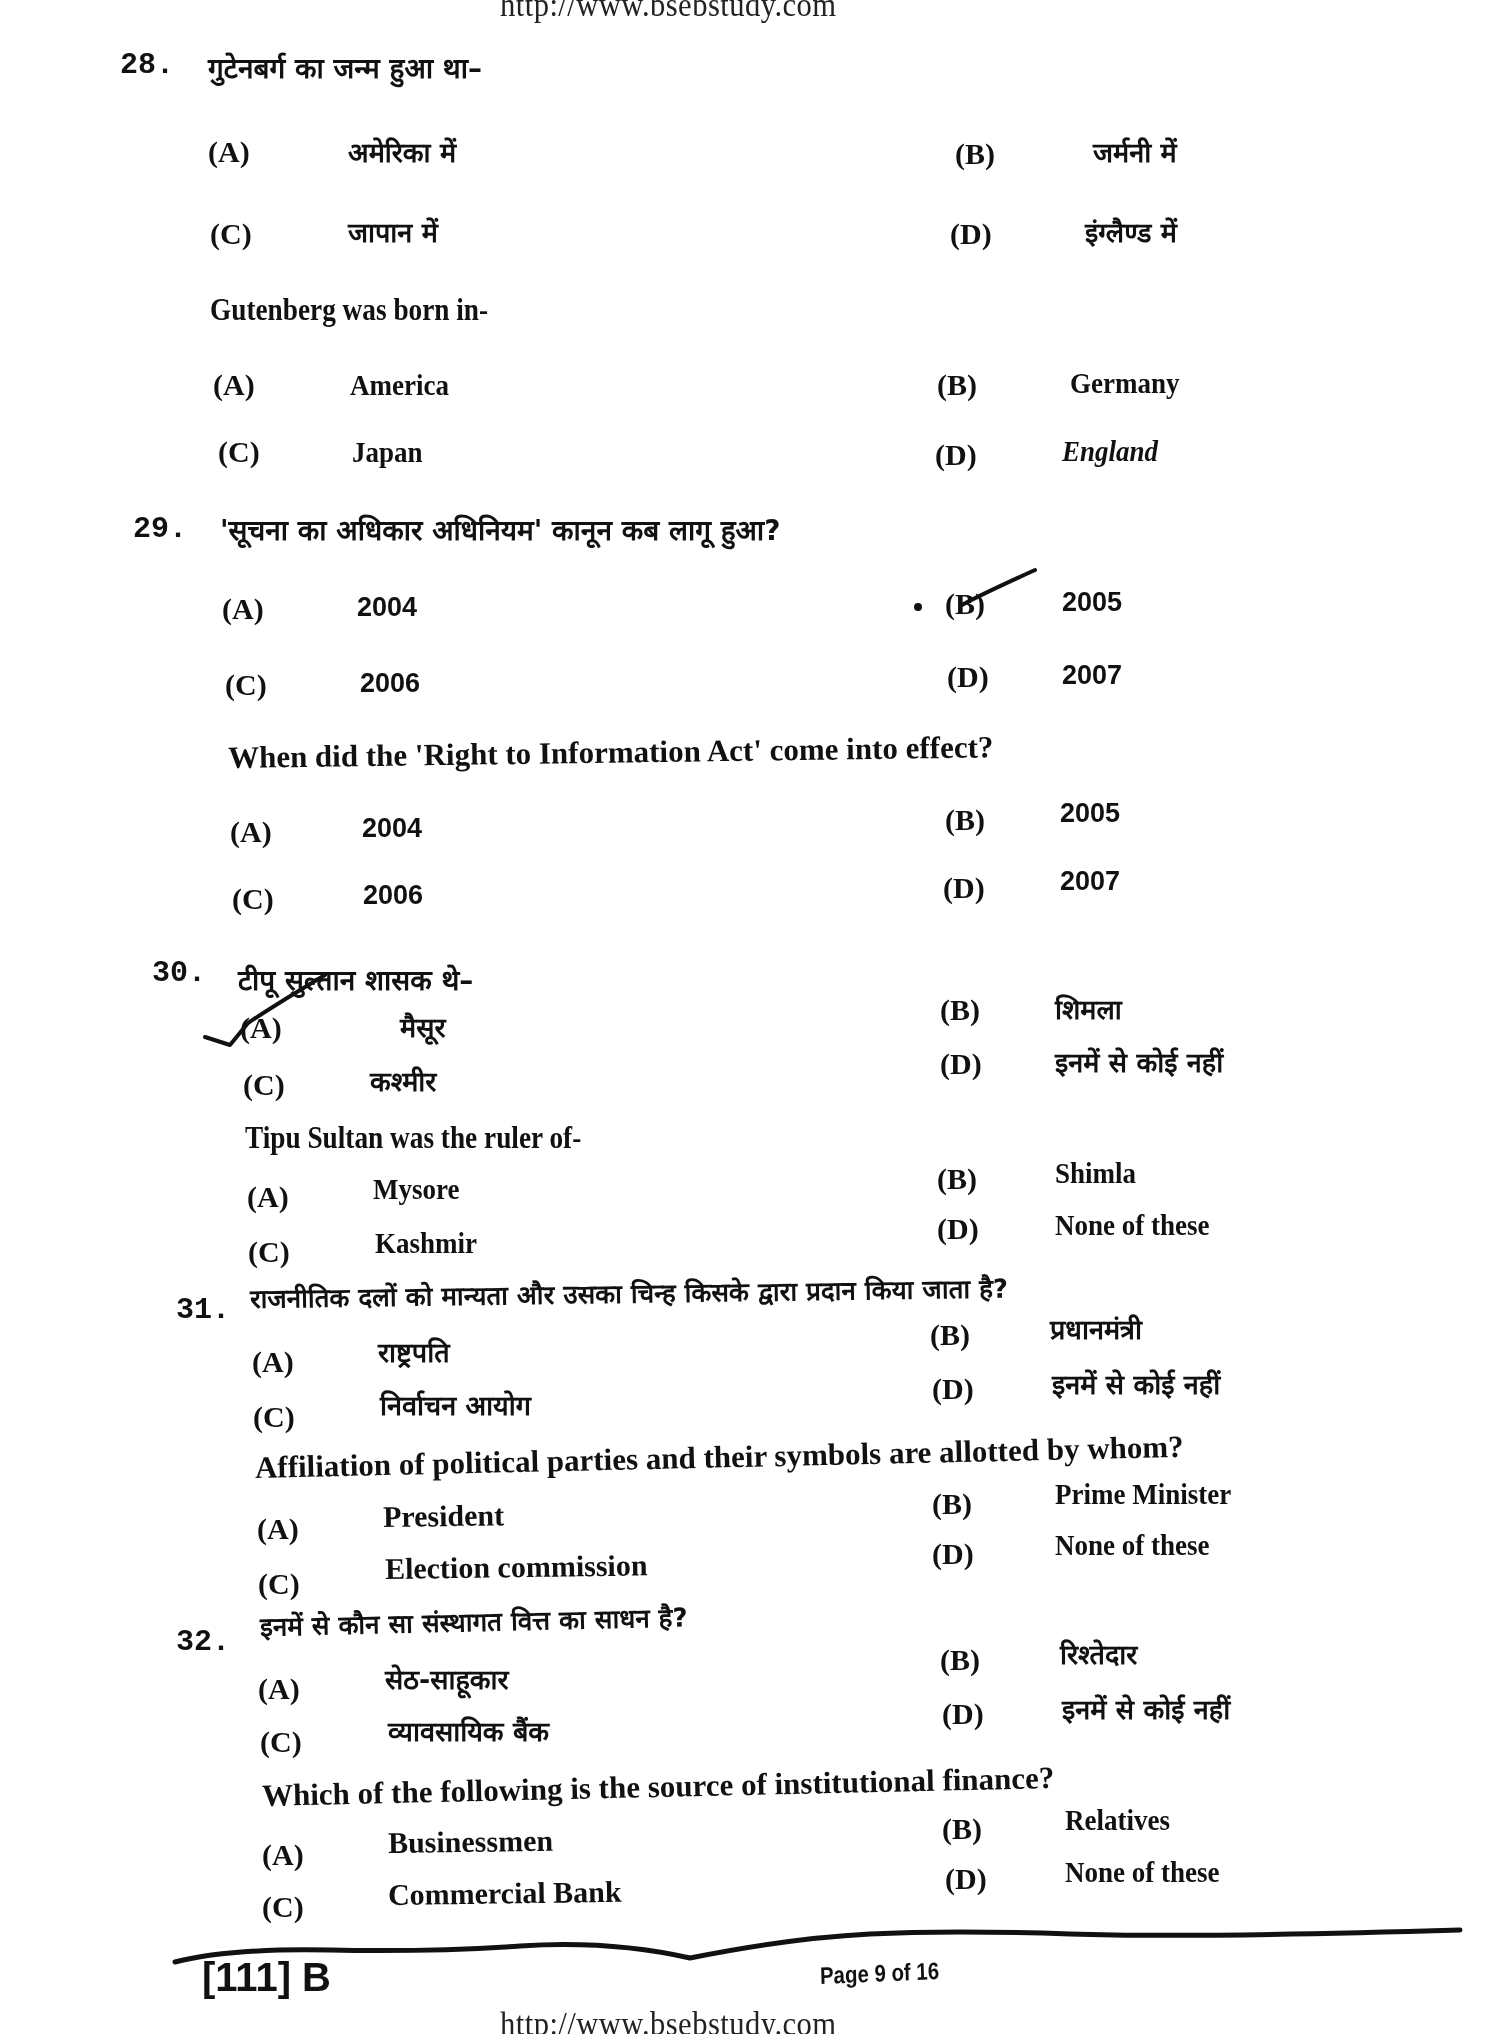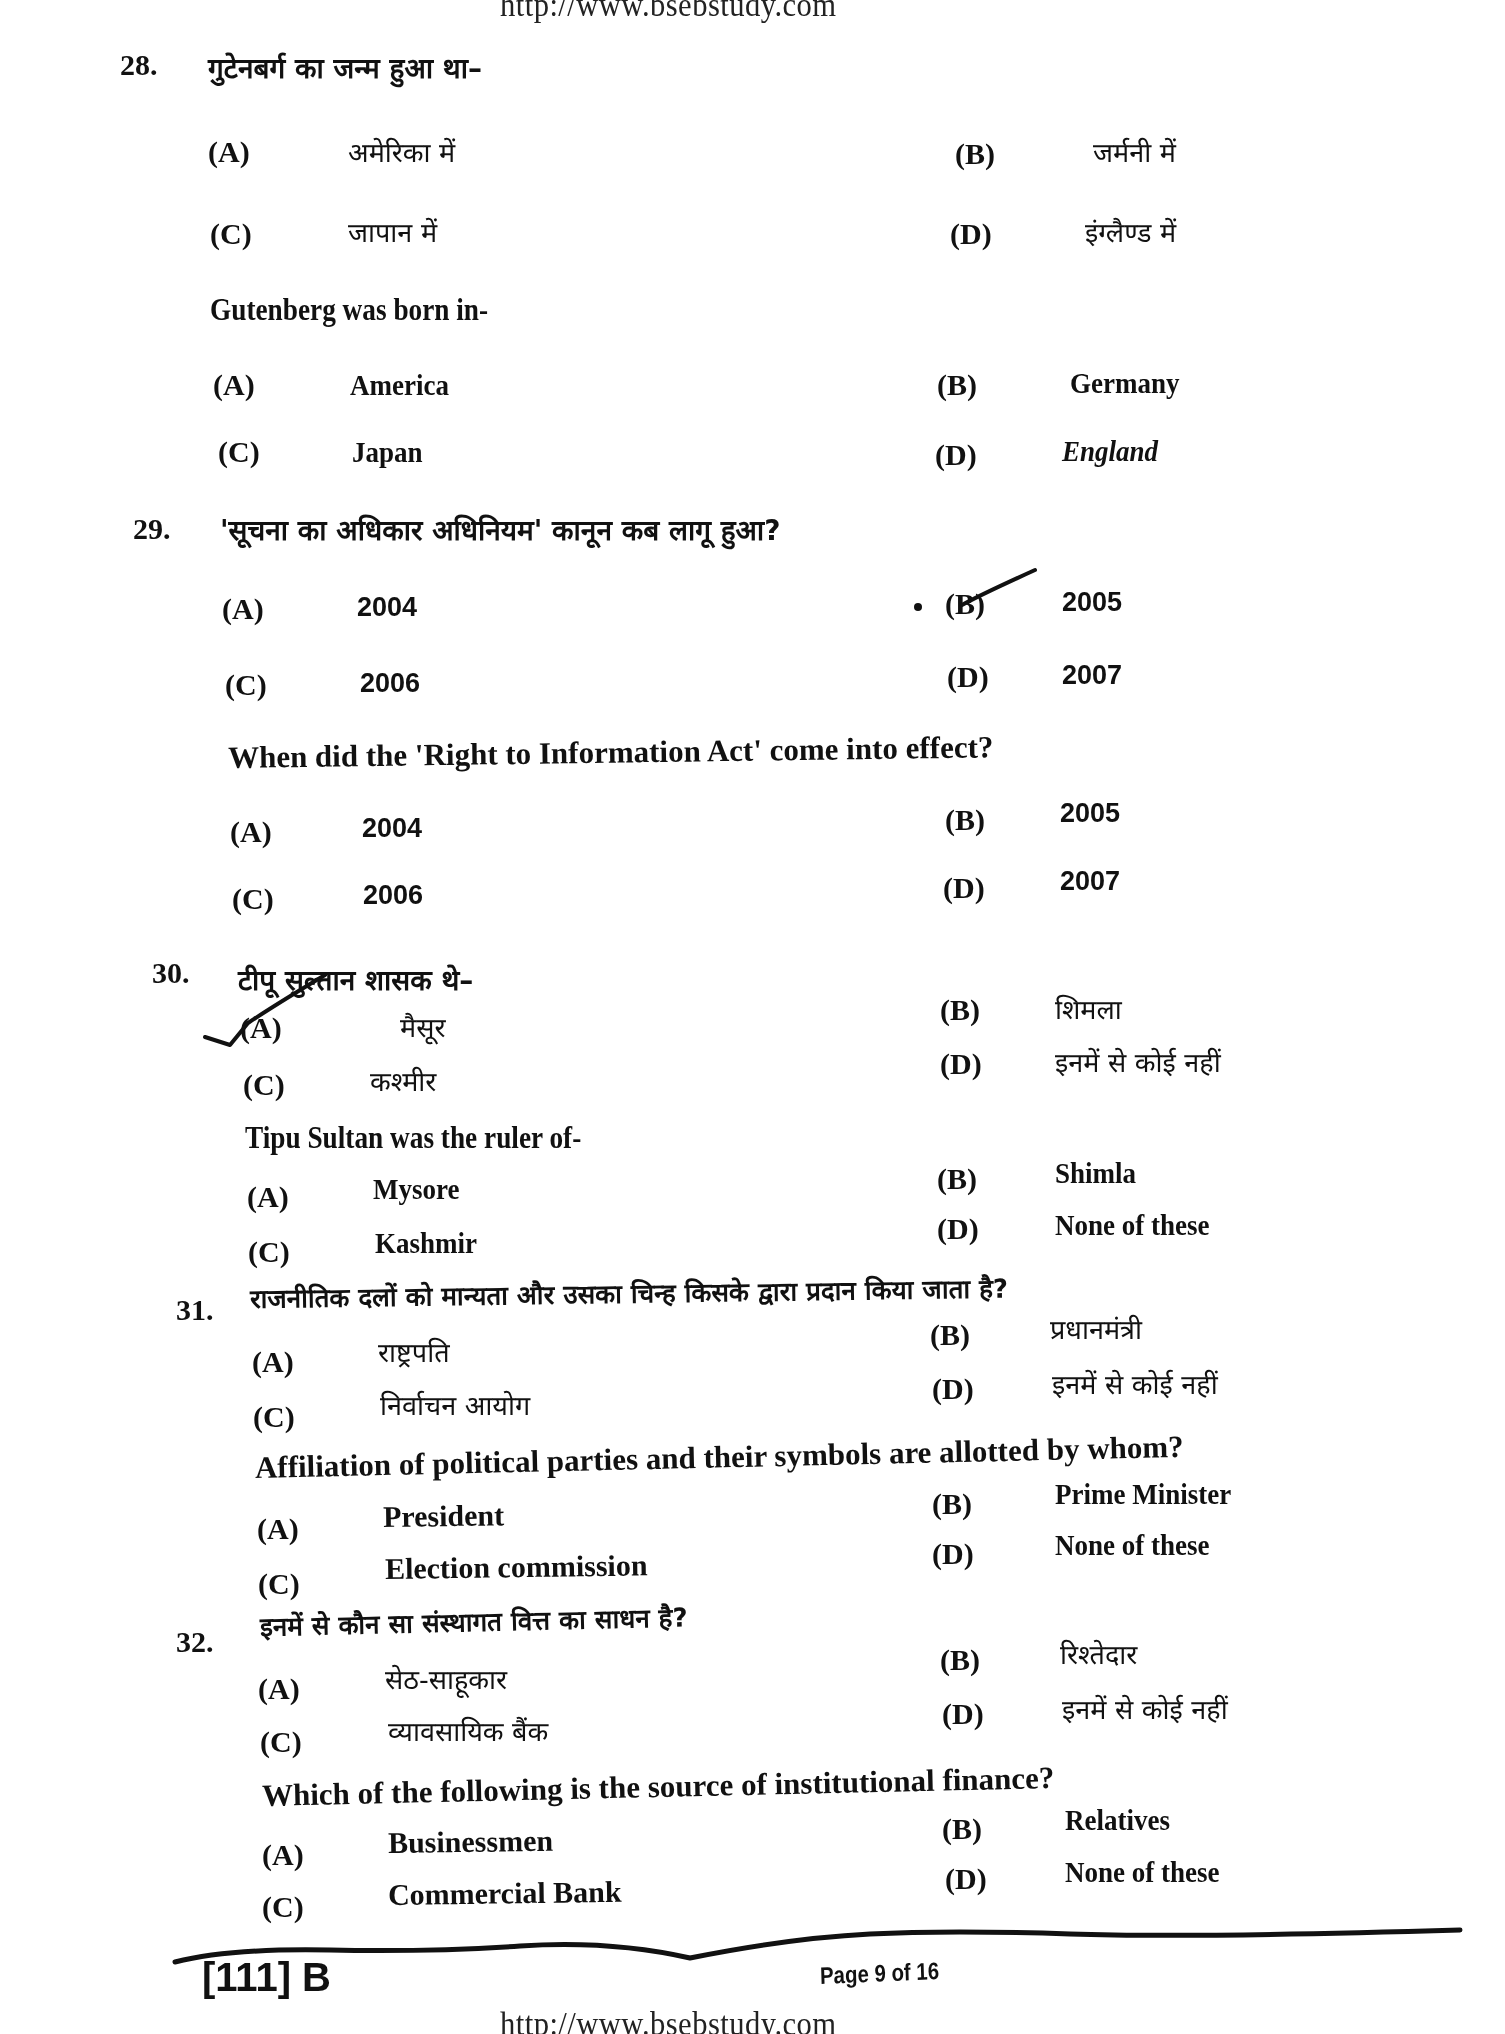--- a/index.html
+++ b/index.html
@@ -6,28 +6,28 @@
   body {
     width: 1505px; height: 2034px; position: relative; overflow: hidden;
     color: #111111;
     font-family: "Liberation Serif", "DejaVu Serif", serif;
   }
   .abs { position: absolute; white-space: nowrap; }
   .url {
     font-family: "Liberation Serif", serif; font-size: 34px; color: #222;
     transform: scaleX(0.9); transform-origin: left top; letter-spacing: 0.5px;
   }
-  .qnum { font-weight: bold; font-size: 30px; }
+  .qnum { font-weight: bold; font-size: 30px; font-family: Liberation Mono, monospace; }
   .hi { font-family: "DejaVu Sans", sans-serif; font-size: 28px; font-weight: bold; }
   .en { font-family: "Liberation Serif", serif; font-size: 31px; font-weight: bold;
         transform: scaleX(0.88); transform-origin: left center; }
   .lbl { font-family: "Liberation Serif", serif; font-size: 30px; font-weight: bold; }
   .opt-en { font-family: "Liberation Serif", serif; font-size: 30px; font-weight: bold;
             transform: scaleX(0.9); transform-origin: left center; }
-  .opt-hi { font-family: "DejaVu Sans", sans-serif; font-size: 27px; font-weight: normal; }
+  .opt-hi { font-family: "DejaVu Sans", sans-serif; font-size: 27px; font-weight: bold; }
   .num { font-family: "Liberation Sans", sans-serif; font-size: 27px; font-weight: bold; }
   .footer-code { font-family: "Liberation Sans", sans-serif; font-size: 40px; font-weight: bold; }
   .footer-page { font-family: "Liberation Sans", sans-serif; font-size: 24px; font-weight: bold;
                  transform: scaleX(0.85) rotate(-2deg); transform-origin: left center; }
   .tilt1 { transform: rotate(-0.8deg); transform-origin: left center; }
   .tilt2 { transform: rotate(-1.3deg); transform-origin: left center; }
   svg.mark { position: absolute; overflow: visible; }
 </style>
 </head>
 <body>

